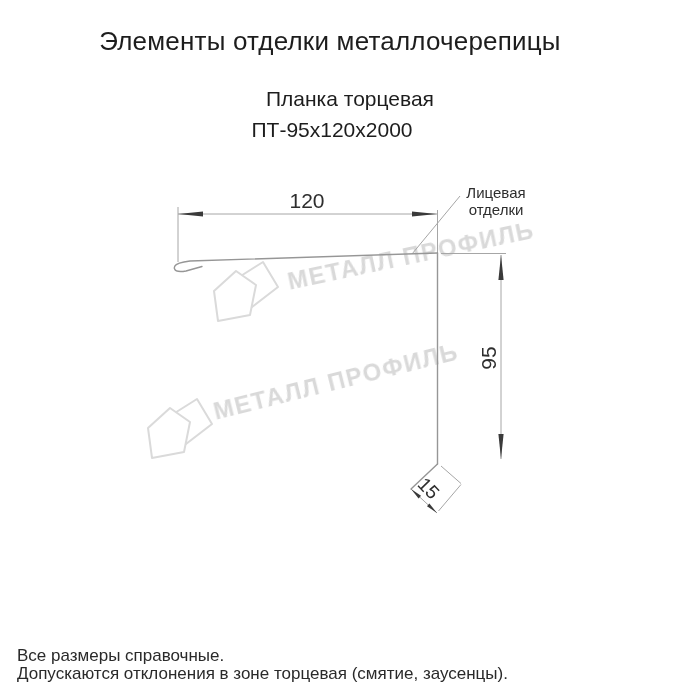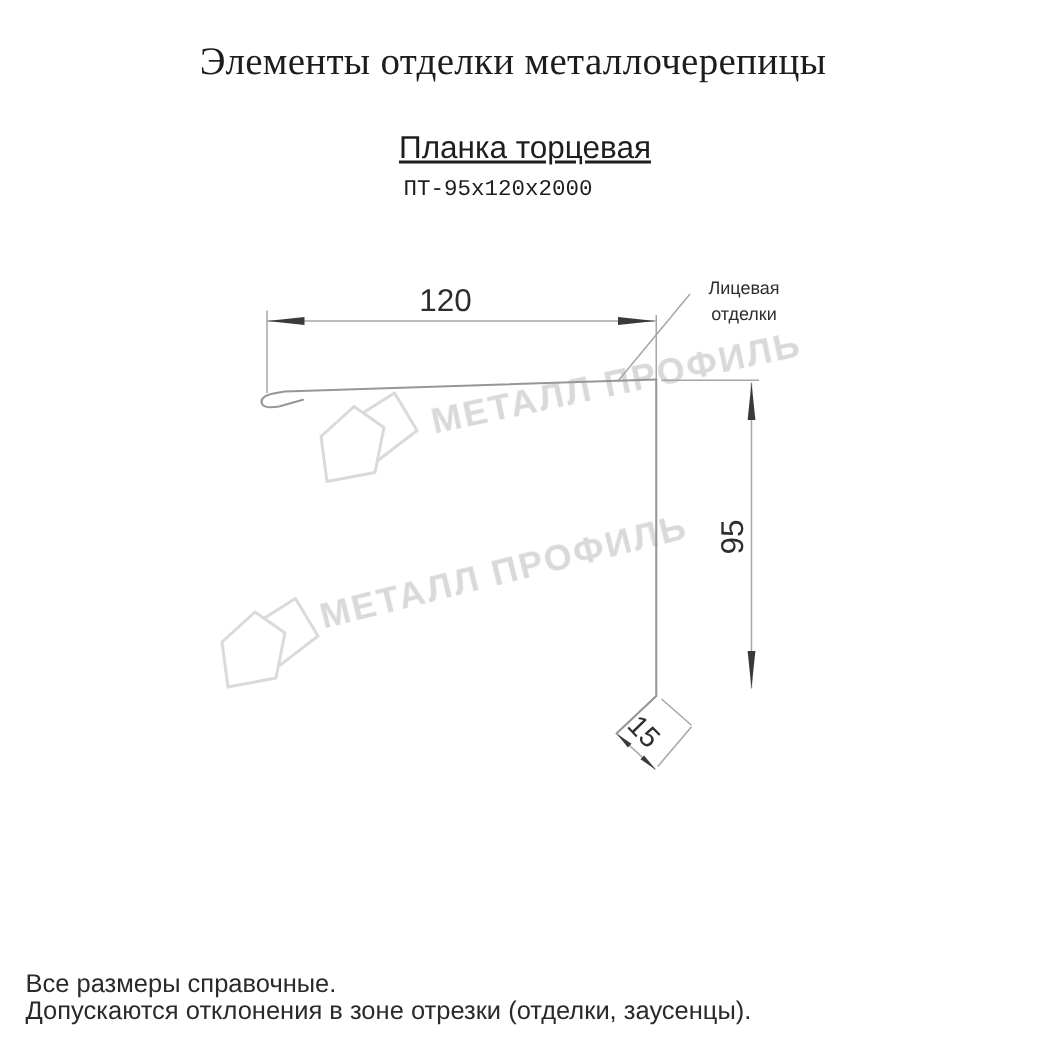--- a/index.html
+++ b/index.html
@@ -3,28 +3,28 @@
 <meta charset="utf-8">
 <style>
   html,body{margin:0;padding:0;}
   body{
     width:700px;height:700px;position:relative;background:#ffffff;
     font-family:"Liberation Sans","DejaVu Sans",sans-serif;
     overflow:hidden;
   }
   .abs{position:absolute;}
   .center{text-align:center;}
-  #title{top:26px;left:12px;width:660px;font-size:26px;color:#1d1d1d;letter-spacing:.2px;font-family:Liberation Serif, serif;}
-  #subtitle{top:87px;left:0;width:700px;font-size:21px;color:#1d1d1d;text-decoration:underline;}
-  #model{top:118px;left:0;width:664px;font-size:15px;color:#1d1d1d;font-family:Liberation Mono, monospace;}
+  #title{top:26px;left:0;width:660px;font-size:26px;color:#1d1d1d;letter-spacing:.2px;}
+  #subtitle{top:87px;left:0;width:700px;font-size:21px;color:#1d1d1d;}
+  #model{top:118px;left:0;width:664px;font-size:21px;color:#1d1d1d;}
   .dim-text{font-size:21px;color:#2e2e2e;}
-  #dim-120{top:189px;left:247px;width:100px;}
+  #dim-120{top:189px;left:257px;width:100px;}
   #dim-95{top:347px;left:467px;width:42px;height:22px;transform:rotate(-90deg);}
   #dim-15{top:478px;left:413px;width:32px;height:20px;font-size:19px;transform:rotate(46deg);}
-  #face-label{top:184px;left:451px;width:90px;font-size:12px;line-height:17px;color:#2e2e2e;}
+  #face-label{top:184px;left:451px;width:90px;font-size:15px;line-height:17px;color:#2e2e2e;}
   #face-label span{display:block;}
   .footer-note{left:17px;font-size:17px;color:#2a2a2a;}
   #footer-1{top:646px;}
   #footer-2{top:664px;}
   .wm-text{
     font-size:24px;font-weight:bold;letter-spacing:1.5px;color:#d9d9d9;
     white-space:nowrap;filter:blur(.5px);transform-origin:0 50%;z-index:1;
   }
   #wm-text-1{top:268px;left:288px;transform:rotate(-12deg);}
   #wm-text-2{top:398px;left:214px;transform:rotate(-14deg);}
@@ -85,13 +85,13 @@
 <div class="abs center txt dim-text" id="dim-120">120</div>
 <div class="abs center txt dim-text" id="dim-95">95</div>
 <div class="abs center txt dim-text" id="dim-15">15</div>
 
 <div class="abs center txt" id="face-label">
   <span>Лицевая</span>
   <span>отделки</span>
 </div>
 
 <div class="abs txt footer-note" id="footer-1">Все размеры справочные.</div>
-<div class="abs txt footer-note" id="footer-2">Допускаются отклонения в зоне отрезки (отделки, заусенцы).</div>
+<div class="abs txt footer-note" id="footer-2">Допускаются отклонения в зоне торцевая (смятие, заусенцы).</div>
 
 </body></html>

